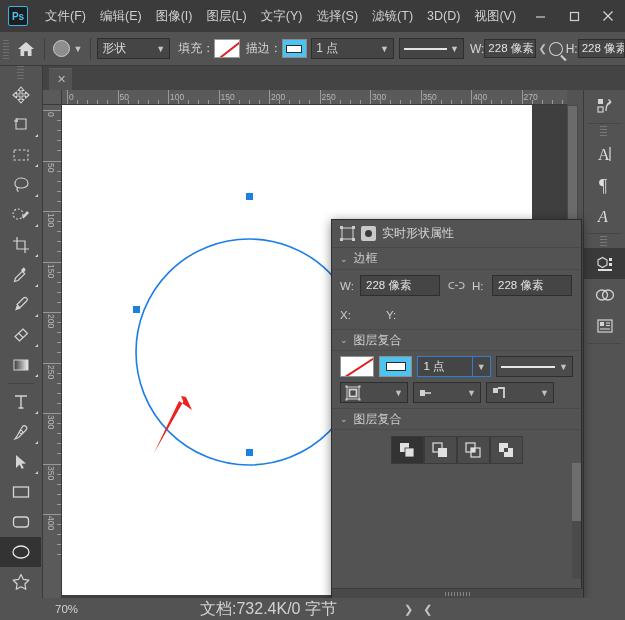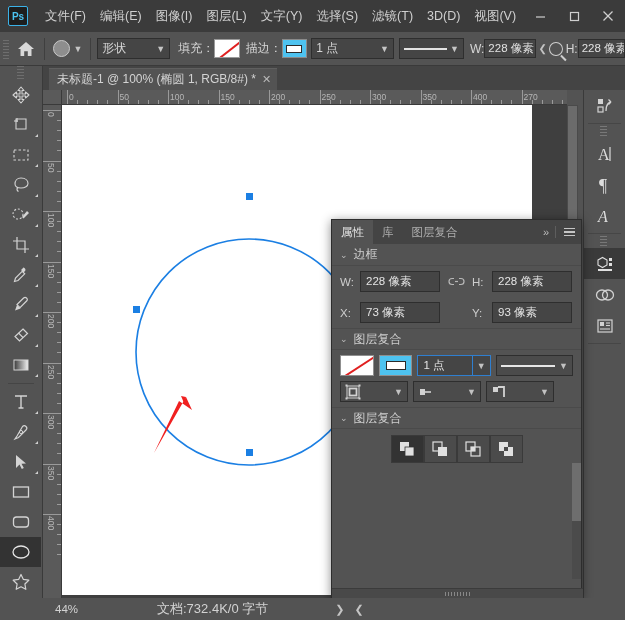--- a/index.html
+++ b/index.html
@@ -295,21 +295,21 @@
   }
 
   
   .statusbar {
     position: absolute; left: 43px; top: 598px; width: 540px; height: 22px;
     background: #535353; display: flex; align-items: center; gap: 0;
   }
   .st-zoom {
     width: 52px; color: #d2d2d2; font-size: 11.5px; padding-left: 12px;
   }
-  .st-doc { color: #d2d2d2; font-size: 13px; }
+  .st-doc { color: #d2d2d2; font-size: 16px; margin-left: 43px; }
   .st-arrow { color: #c5c5c5; font-size: 11px; padding: 0 5px; }
   .bottom-fill {
     position:absolute; left:0; bottom:0; width: 625px; height: 22px; background:#535353;
   }
 </style>
 </head>
 <body>
 
 <div id="app">
 
@@ -386,21 +386,20 @@
     <span style="color:#c3c3c3;font-size:10px">❮</span>
     <div style="width:2px"></div>
     <span class="magnifier"></span>
     <div style="width:3px"></div>
     <span class="ob-label">H:</span>
     <div class="num-field" style="width:48px">228 像素</div>
   </div>
 
   <div class="tabstrip">
     <div class="doctab">
-      <span class="title">未标题-1 @ 100% (椭圆 1, RGB/8#) *</span>
       <span class="closex">✕</span>
     </div>
   </div>
 
   <div class="ruler-corner"></div>
   <div class="ruler-h" id="rulerH">
       <span class="rlabel" style="left: 7px; top: 2px;">0</span>
       <span class="rtick" style="left: 5px; top: 0px; width: 1px; height: 15px;"></span>
       <span class="rtick" style="left: 15.1px; top: 10px; width: 1px; height: 5px;"></span>
       <span class="rtick" style="left: 25.2px; top: 10px; width: 1px; height: 5px;"></span>
@@ -717,65 +716,58 @@
           <rect x="5" y="6" width="4" height="4" fill="#d2d2d2"></rect>
           <line x1="11" y1="7" x2="15" y2="7" stroke="#d2d2d2" stroke-width="1.1"></line>
           <line x1="11" y1="9.5" x2="15" y2="9.5" stroke="#d2d2d2" stroke-width="1.1"></line>
           <line x1="5" y1="13" x2="15" y2="13" stroke="#d2d2d2" stroke-width="1.1"></line>
         </svg>
     </div>
     <div class="rail-div"></div>
   </div>
 
   <div class="props">
-    <div class="props-tabs">
-      <div class="ptab active">
-        <span>属性</span>
-      </div>
-      <div class="ptab">
-        <span>库</span>
-      </div>
-      <div class="ptab">
-        <span>图层复合</span>
-      </div>
-      <div class="ptab-right">
-        <span class="dbl">»</span>
-        <span class="bar"></span>
-        <span class="hamburger">
-            <i></i>
-            <i></i>
-            <i></i>
-          </span>
-      </div>
-    </div>
-
+
+    <div class="props-head">
+      <span class="ph-icon1">
+        <svg width="15" height="15" viewBox="0 0 15 15">
+            <rect x="2" y="2" width="11" height="11" fill="none" stroke="#cccccc" stroke-width="1.1"></rect>
+            <rect x="0" y="0" width="3" height="3" fill="#cccccc"></rect>
+            <rect x="12" y="0" width="3" height="3" fill="#cccccc"></rect>
+            <rect x="0" y="12" width="3" height="3" fill="#cccccc"></rect>
+            <rect x="12" y="12" width="3" height="3" fill="#cccccc"></rect>
+          </svg>
+      </span>
+      <span class="ph-icon2">
+          <i></i>
+        </span>
+      <span class="ttl">实时形状属性</span>
+    </div>
 
     <div class="sec-head">
       <span class="ch">⌄</span>
       <span>边框</span>
     </div>
     <div class="row">
       <span class="flab">W:</span>
       <span class="finput">228 像素</span>
       <span class="linkbtn">
         <svg width="17" height="11" viewBox="0 0 17 11">
             <path d="M7 5.5 L10 5.5" stroke="#b8b8b8" stroke-width="1.2"></path>
             <path d="M6 2.5 L4 2.5 A3 3 0 0 0 4 8.5 L6 8.5" fill="none" stroke="#b8b8b8" stroke-width="1.2"></path>
             <path d="M11 2.5 L13 2.5 A3 3 0 0 1 13 8.5 L11 8.5" fill="none" stroke="#b8b8b8" stroke-width="1.2"></path>
           </svg>
       </span>
       <span class="flab">H:</span>
       <span class="finput">228 像素</span>
     </div>
     <div class="row">
       <span class="flab">X:</span>
-      <span class="finput">73 像素</span>
       <span class="linkbtn"></span>
       <span class="flab">Y:</span>
-      <span class="finput">93 像素</span>
     </div>
 
     <div class="sec-head" style="border-top:1px solid #4a4a4a">
       <span class="ch">⌄</span>
       <span>图层复合</span>
     </div>
     <div class="row" style="gap:5px">
       <span class="swatch-fill"></span>
       <span class="swatch-stroke">
           <i></i>
@@ -852,21 +844,21 @@
     <div class="props-vscroll">
       <div class="thumb"></div>
     </div>
     <div class="props-bottom-grip">
         <i></i>
       </div>
   </div>
 
   <div class="bottom-fill"></div>
   <div class="statusbar">
-    <span class="st-zoom">44%</span>
+    <span class="st-zoom">70%</span>
     <span style="width:62px"></span>
     <span class="st-doc">文档:732.4K/0 字节</span>
     <span style="width:62px"></span>
     <span class="st-arrow">❯</span>
     <span class="st-arrow">❮</span>
   </div>
 
 </div>
 
 </body></html>

